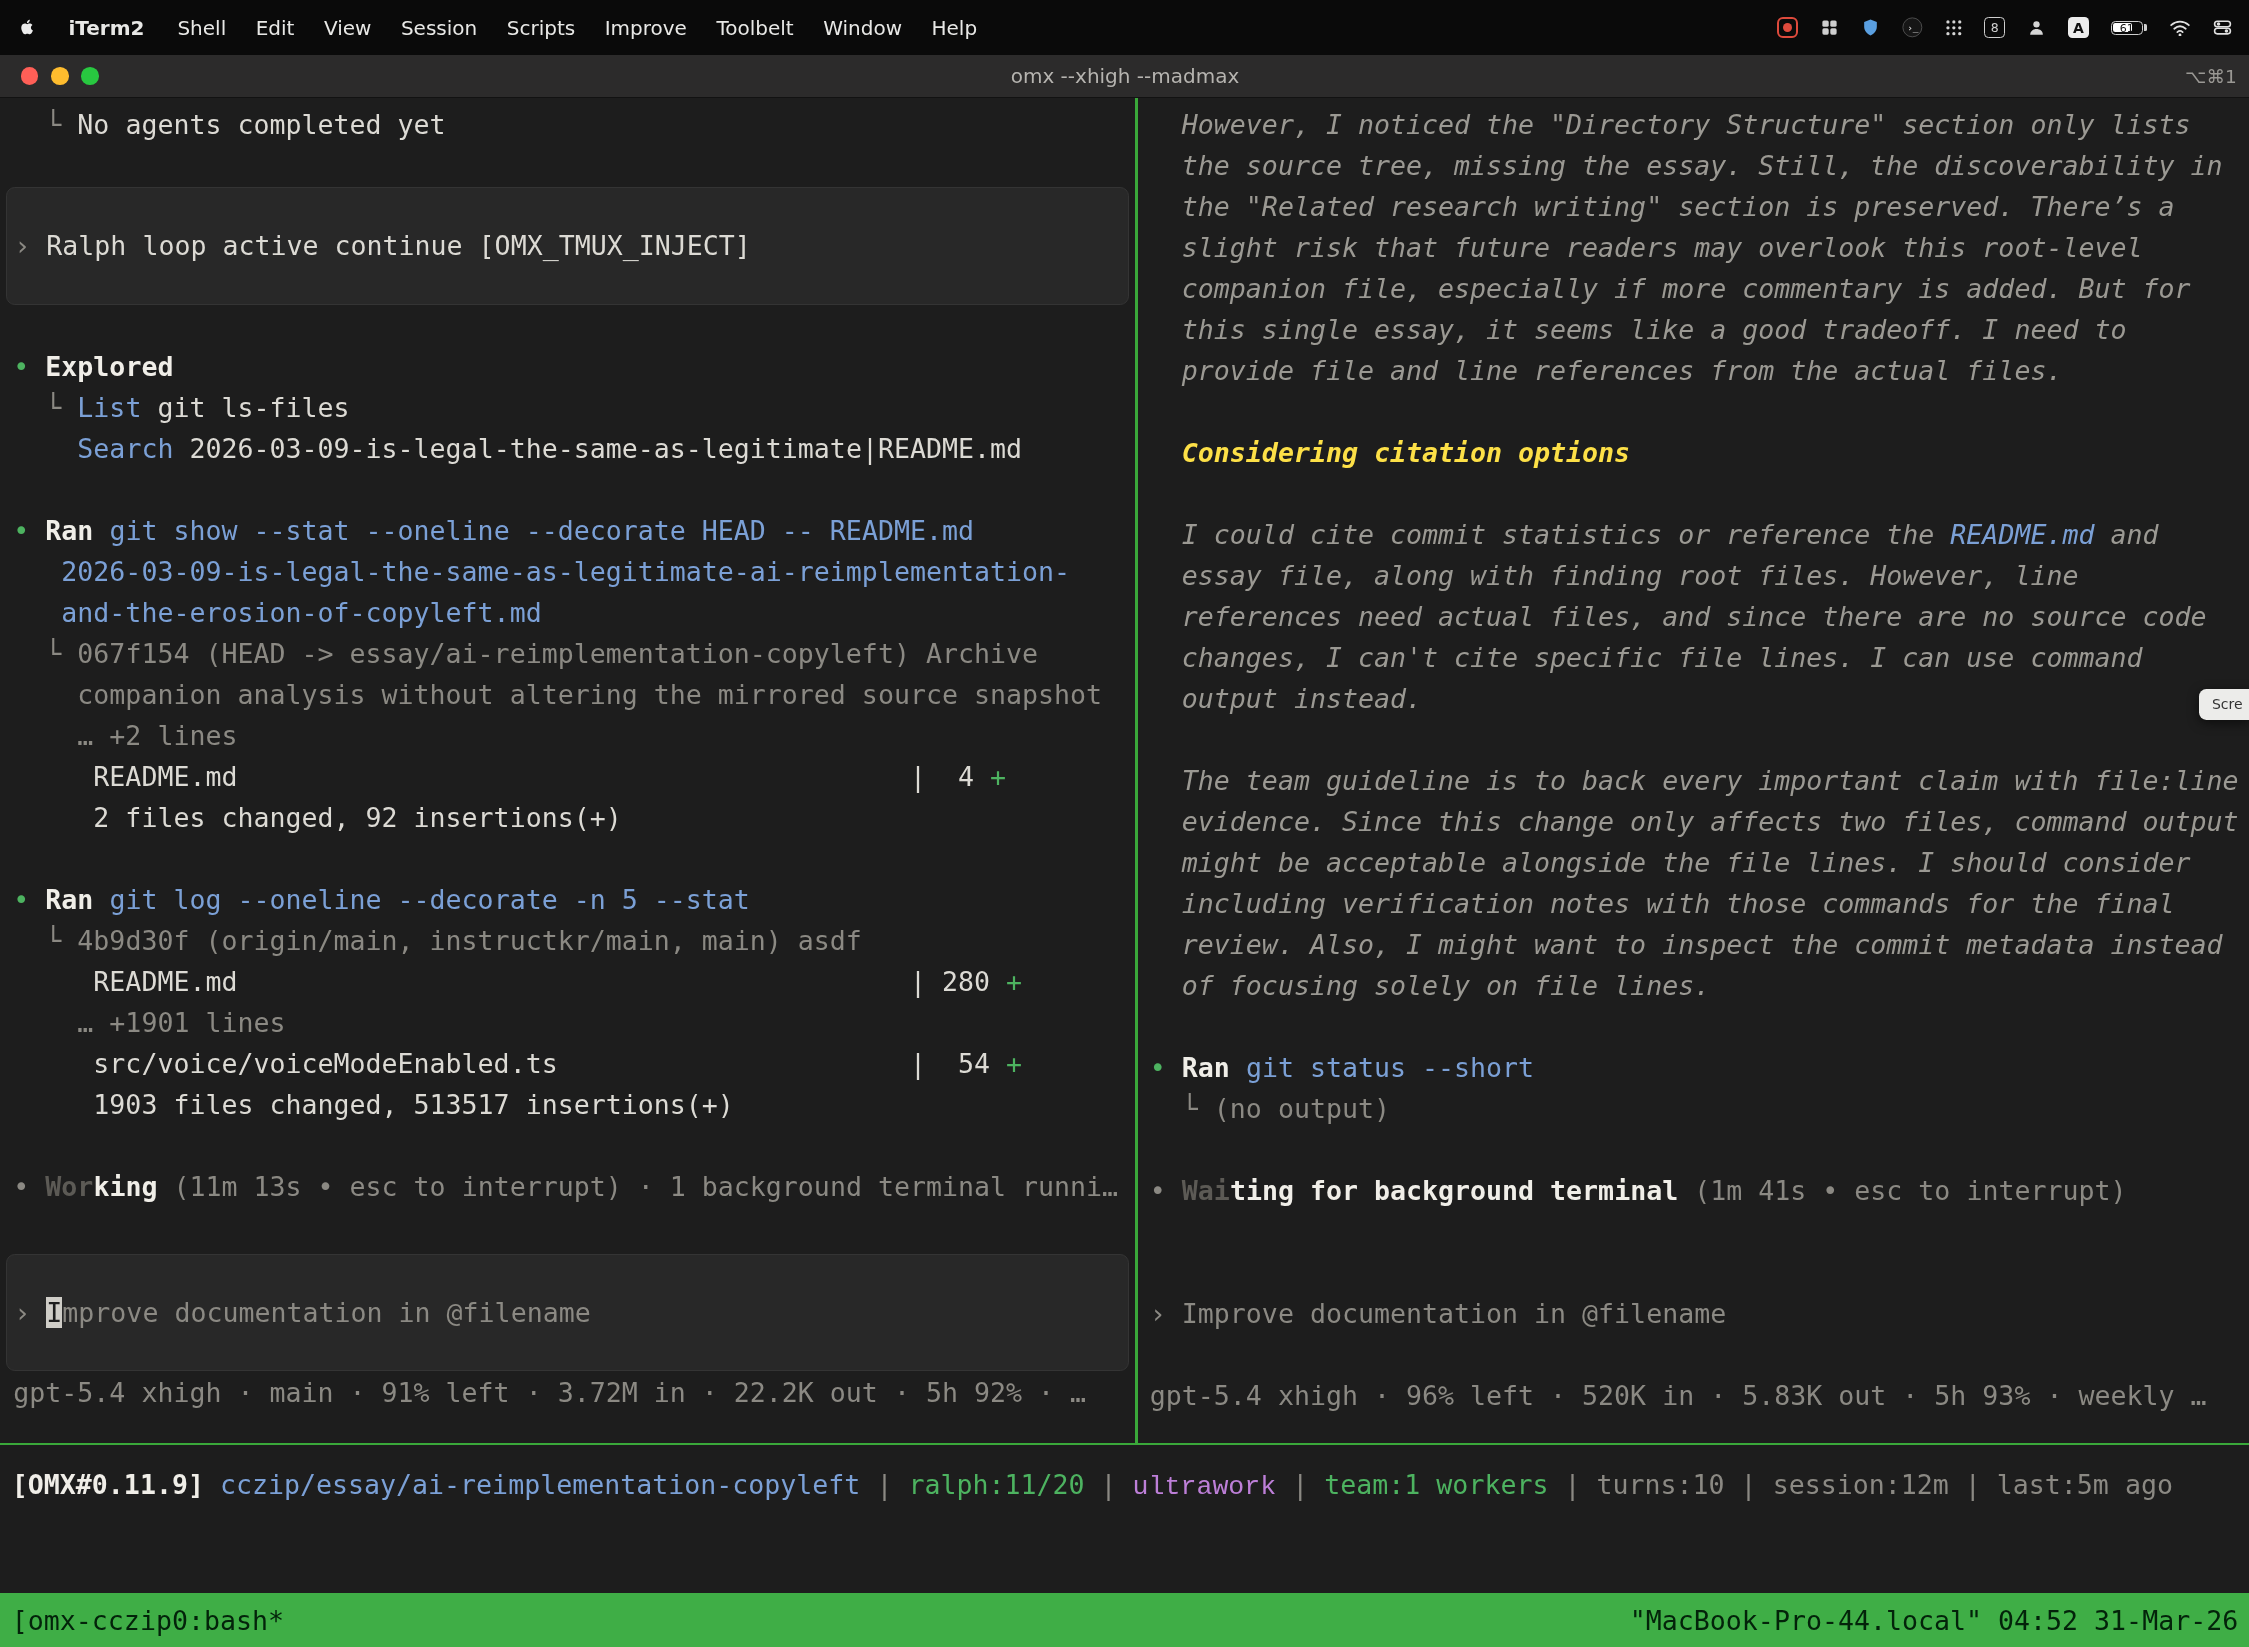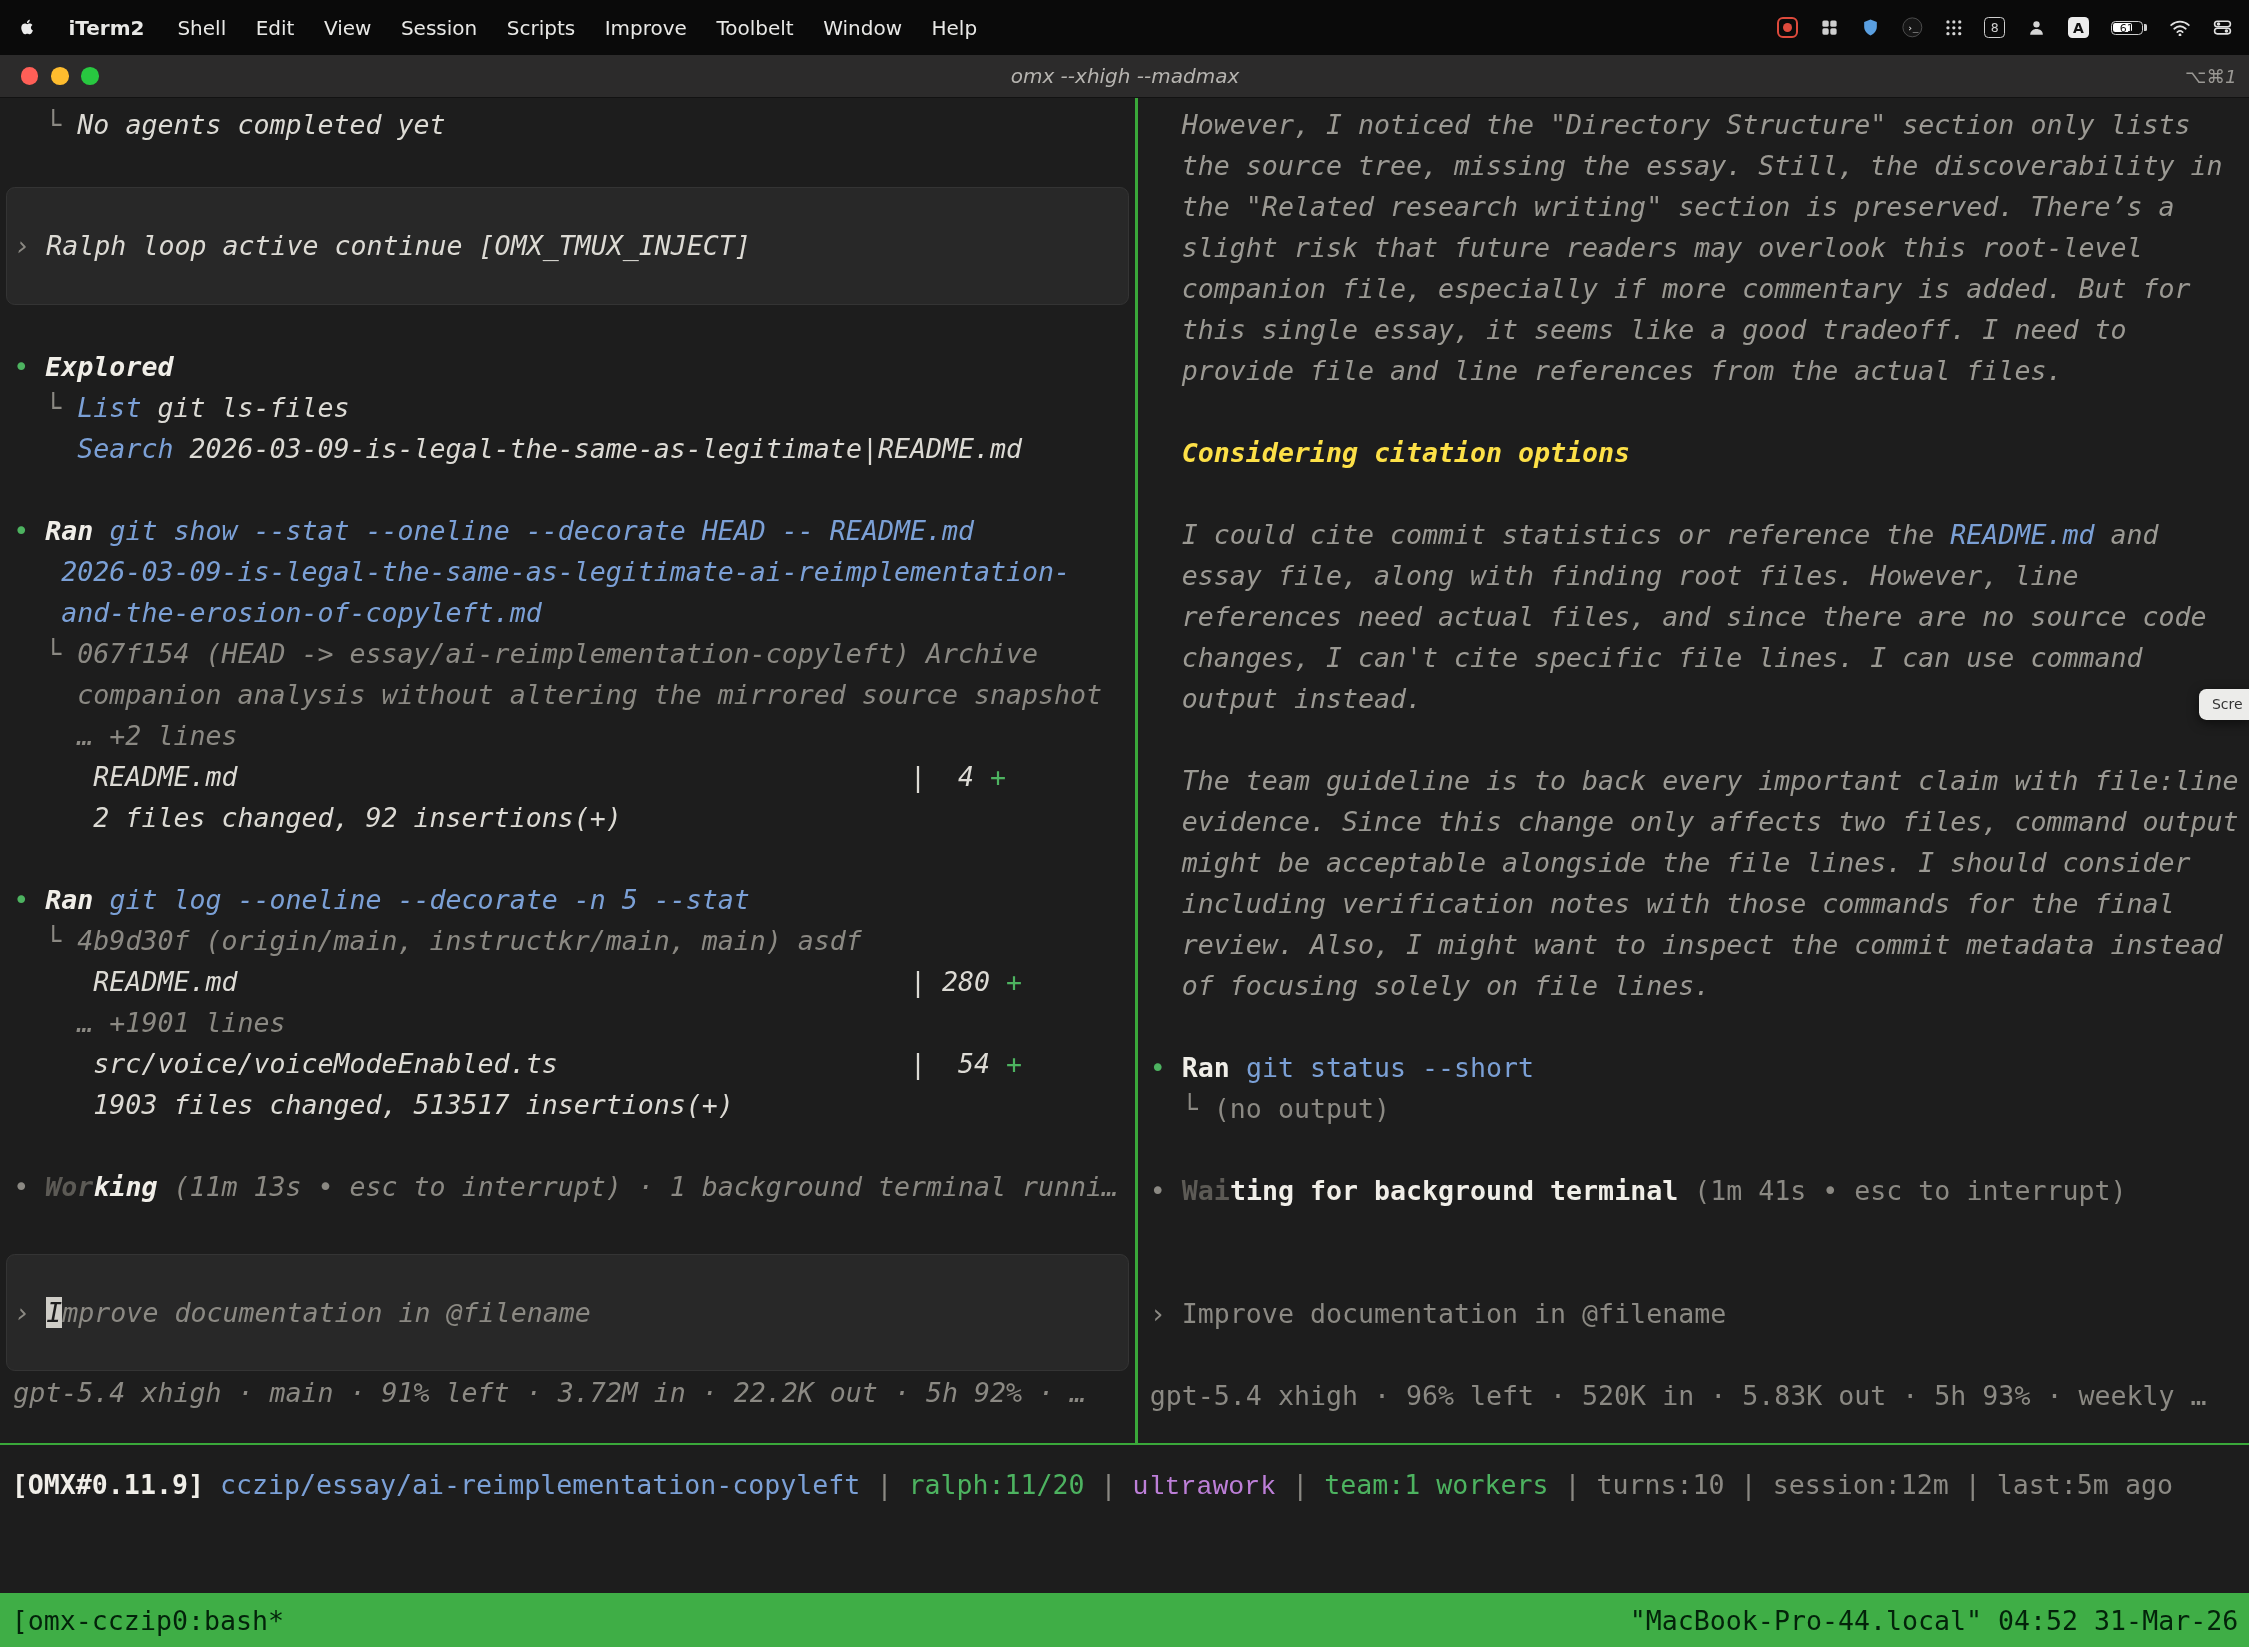--- a/index.html
+++ b/index.html
@@ -26,31 +26,31 @@
              display:flex; align-items:flex-start; }
   .battery-fill { position:absolute; left:1.5px; top:1.5px; bottom:1.5px; width:61%; background:#fff; border-radius:2.2px; }
   .battery-num { position:relative; width:100%; text-align:center; font-size:11px; color:#111;
                  font-family:"DejaVu Sans", sans-serif; }
   .battery-nub { width:3px; height:7.4px; background:#cfcfcf; border-radius:0 1.5px 1.5px 0; margin-left:1.5px; }
   .batt-wrap { display:flex; align-items:center; }
 
   
   .titlebar { height:43px; background:#2c2b2b; border-bottom:1.5px solid #121212;
               display:flex; align-items:center; position:relative;
-              font-family:"DejaVu Sans", sans-serif;font-style:italic; }
+              font-family:"DejaVu Sans", sans-serif; }
   .traffic { display:flex; gap:12.5px; padding-left:20.7px; }
   .tl-btn { width:17.7px; height:17.7px; border-radius:50%; }
   .tl-close { background:#ff5f57; } .tl-min { background:#febc2e; } .tl-zoom { background:#28c840; }
   .title { position:absolute; left:50%; transform:translateX(-50%); color:#b6b4b0; font-size:20px; }
   .shortcut { margin-left:auto; padding-right:13.3px; color:#9a9894; font-size:18.5px; font-family:"DejaVu Sans", sans-serif; }
 
   
   .panes { display:flex; height:1345px; }
   .pane { overflow:hidden; padding-top:5.9px; }
-  .pane-left { width:1135px;font-style:italic; }
+  .pane-left { width:1135px; }
   .vdiv { width:3px; background:#3aa83a; }
   .pane-right { flex:1; }
 
   .tl { height:41px; line-height:41px; font-size:26.6px; white-space:pre;
         padding-left:13.3px; color:#dcdad4; overflow:hidden; }
   .pane-right .tl { padding-left:11.8px; }
 
   .s-fg { color:#dcdad4; }
   .s-boldfg { color:#f0eee8; font-weight:bold; }
   .s-dim { color:#8b8983; }

